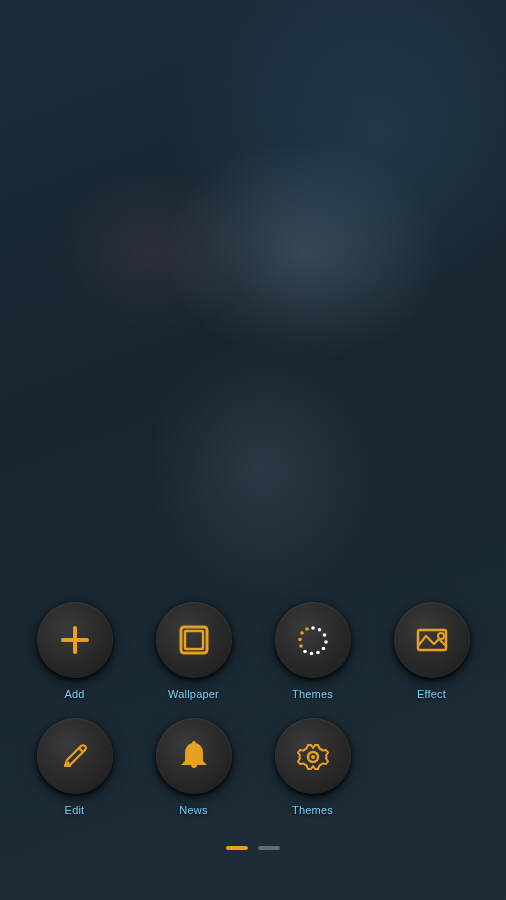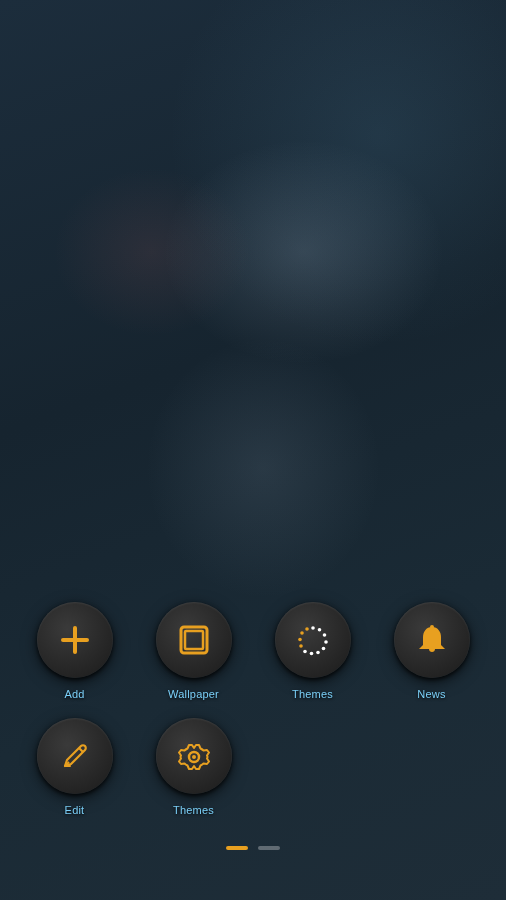--- a/index.html
+++ b/index.html
@@ -155,52 +155,64 @@
           <circle cx="10" cy="29.5" r="1.8" fill="white"></circle>
           <circle cx="6" cy="24" r="1.8" fill="#e8a020"></circle>
           <circle cx="5" cy="17.5" r="1.8" fill="#e8a020"></circle>
           <circle cx="7" cy="11" r="1.8" fill="#e8a020"></circle>
           <circle cx="12" cy="7" r="1.8" fill="#e8a020"></circle>
         </svg>
       </div>
       <span class="icon-label">Themes</span>
     </div>
 
-
-
-    <div class="icon-item">
-      <div class="icon-circle">
-        <svg class="icon-svg" viewBox="0 0 36 36">
-
-          <path d="M18,5 C18,5 18,5 18,5 C12,5 9,10 9,15 L9,23 L5,27 L31,27 L27,23 L27,15 C27,10 24,5 18,5 Z" fill="#e8a020"></path>
-
-          <path d="M15,27 C15,28.7 16.3,30 18,30 C19.7,30 21,28.7 21,27" fill="#e8a020"></path>
-
-          <circle cx="18" cy="5" r="2" fill="#e8a020"></circle>
-        </svg>
-      </div>
-      <span class="icon-label">News</span>
-    </div>
+    <div class="icon-item">
+      <div class="icon-circle">
+        <svg class="icon-svg" viewBox="0 0 36 36">
+          <rect x="4" y="8" width="28" height="20" rx="2" ry="2" fill="none" stroke="#e8a020" stroke-width="2.5"></rect>
+
+          <polyline points="4,24 12,14 20,22 25,17 32,24" fill="none" stroke="#e8a020" stroke-width="2.2" stroke-linejoin="round"></polyline>
+
+          <circle cx="27" cy="14" r="3" fill="none" stroke="#e8a020" stroke-width="2"></circle>
+        </svg>
+      </div>
+      <span class="icon-label">Effect</span>
+    </div>
+
 
     <div class="icon-item">
       <div class="icon-circle">
         <svg class="icon-svg" viewBox="0 0 36 36">
           <path d="M8,28 L10,22 L24,8 C25,7 27,7 28,8 L28,8 C29,9 29,11 28,12 L14,26 Z" fill="none" stroke="#e8a020" stroke-width="2.2" stroke-linejoin="round"></path>
           <line x1="22" y1="10" x2="26" y2="14" stroke="#e8a020" stroke-width="2.2"></line>
           <line x1="8" y1="28" x2="12" y2="24" stroke="#e8a020" stroke-width="2"></line>
           <line x1="8" y1="28" x2="13" y2="28" stroke="#e8a020" stroke-width="2" stroke-linecap="round"></line>
         </svg>
       </div>
       <span class="icon-label">Edit</span>
     </div>
 
     <div class="icon-item">
       <div class="icon-circle">
         <svg class="icon-svg" viewBox="0 0 36 36">
 
+          <path d="M18,5 C18,5 18,5 18,5 C12,5 9,10 9,15 L9,23 L5,27 L31,27 L27,23 L27,15 C27,10 24,5 18,5 Z" fill="#e8a020"></path>
+
+          <path d="M15,27 C15,28.7 16.3,30 18,30 C19.7,30 21,28.7 21,27" fill="#e8a020"></path>
+
+          <circle cx="18" cy="5" r="2" fill="#e8a020"></circle>
+        </svg>
+      </div>
+      <span class="icon-label">News</span>
+    </div>
+
+    <div class="icon-item">
+      <div class="icon-circle">
+        <svg class="icon-svg" viewBox="0 0 36 36">
+
           <path d="M18,10 L20,7 L23,7 L24.5,10.5 C25.5,11 26.5,11.5 27.5,12.5 L31,12 L33,14.5 L31,17.5 C31.3,18 31.5,19 31.5,19 L31.5,19 L31.5,19 C31.5,19 31.3,20 31,20.5 L33,23.5 L31,26 L27.5,25.5 C26.5,26.5 25.5,27 24.5,27.5 L23,31 L20,31 L18,28 L16,31 L13,31 L11.5,27.5 C10.5,27 9.5,26.5 8.5,25.5 L5,26 L3,23.5 L5,20.5 C4.7,20 4.5,19 4.5,19 C4.5,19 4.7,18 5,17.5 L3,14.5 L5,12 L8.5,12.5 C9.5,11.5 10.5,11 11.5,10.5 L13,7 L16,7 Z" fill="none" stroke="#e8a020" stroke-width="2" stroke-linejoin="round"></path>
           <circle cx="18" cy="19" r="5" fill="none" stroke="#e8a020" stroke-width="2.5"></circle>
           <circle cx="18" cy="19" r="2" fill="#e8a020"></circle>
         </svg>
       </div>
       <span class="icon-label">Themes</span>
     </div>
 
   </div>
 

